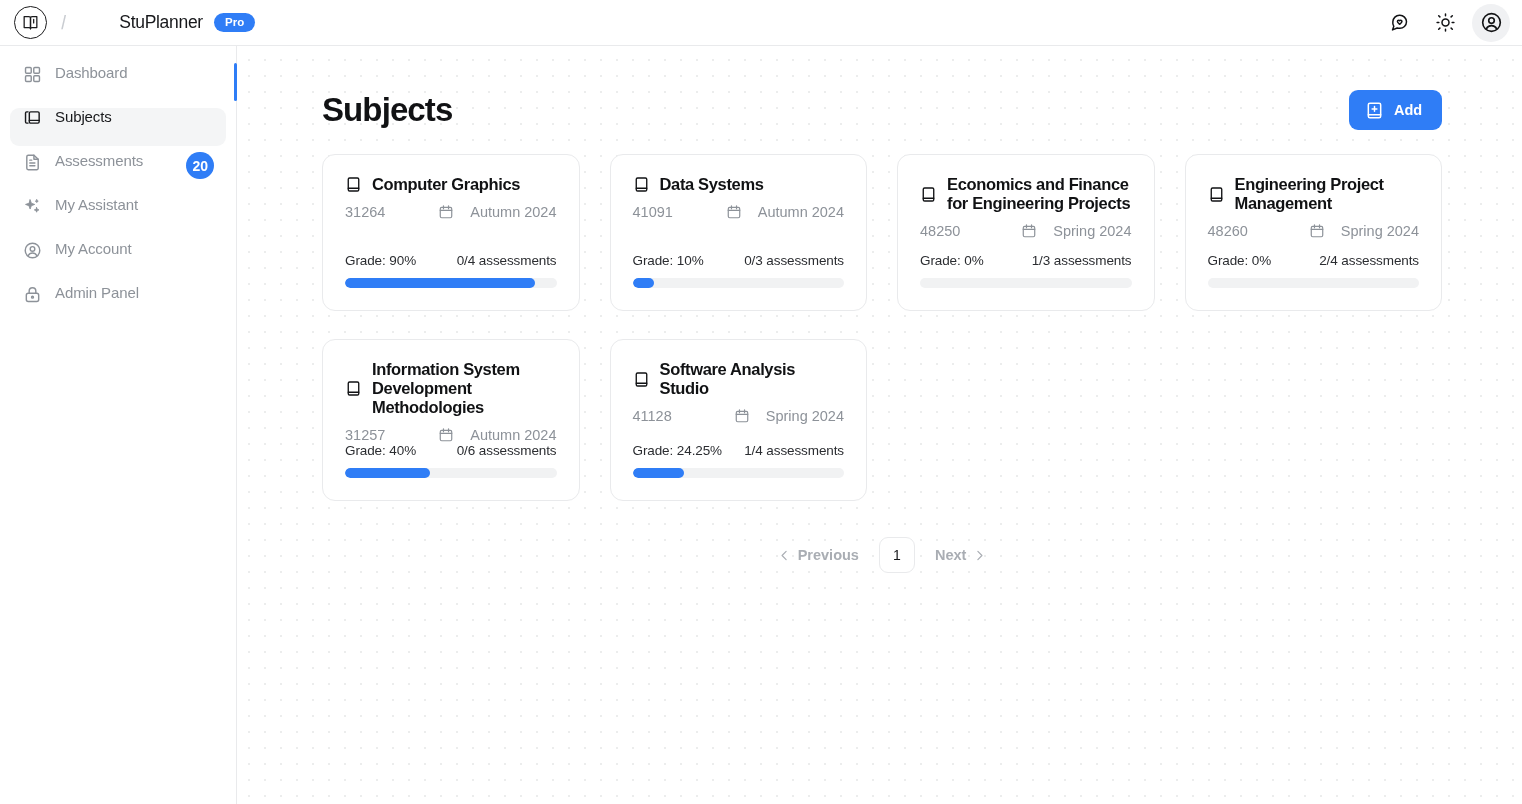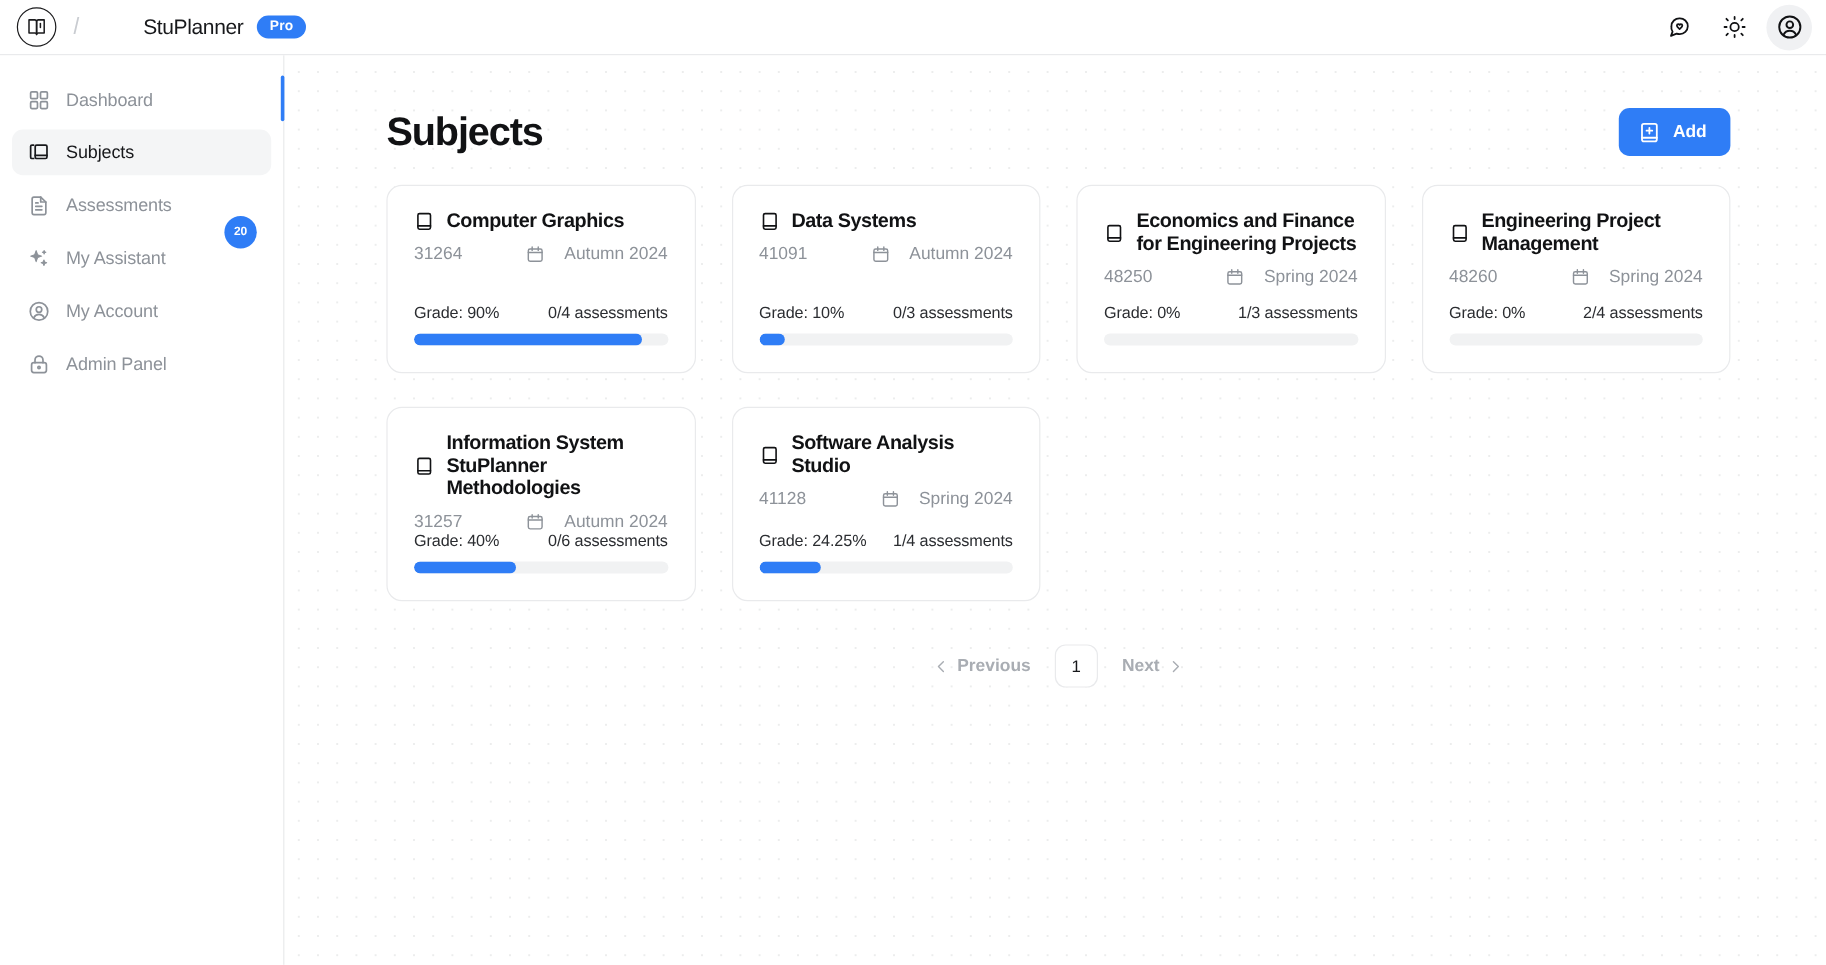--- a/index.html
+++ b/index.html
@@ -98,21 +98,20 @@
     height: 758px;
     background: #ffffff;
     border-right: 1px solid #e9eaec;
     padding-top: 18px;
     z-index: 10;
   }
 
   .nav-item {
     position: relative;
     display: flex;
-    align-items: center;
     height: 38px;
     margin: 0 10px 6px 10px;
     padding: 0 12px;
     border-radius: 9px;
     cursor: pointer;
     color: #8d9299;
     text-decoration: none;
   }
   .nav-item .nav-label {
     font-size: 15px;
@@ -135,30 +134,29 @@
     height: 38px;
     background: #2f7df6;
     border-radius: 2px;
     z-index: 12;
   }
 
   .nav-badge {
     margin-left: auto;
     background: #2f7df6;
     color: #fff;
-    font-size: 10px;
+    font-size: 14px;
     font-weight: 700;
     border-radius: 999px;
     min-width: 27px;
     height: 27px;
     display: flex;
     align-items: center;
     justify-content: center;
     padding: 0 6px;
-    margin-top: 44px;
   }
 
   
   .main {
     position: absolute;
     top: 46px; left: 237px;
     width: 1285px;
     height: 758px;
     background-color: #ffffff;
     background-image: radial-gradient(#eceded 1.1px, transparent 1.1px);
@@ -591,21 +589,21 @@
       </div>
 
       <div class="card">
         <div class="card-title-row">
           <span>
             <svg width="17" height="17" viewBox="0 0 24 24" fill="none" stroke="#111214" stroke-width="1.9" stroke-linecap="round" stroke-linejoin="round">
               <rect x="4.6" y="2.8" width="14.8" height="18.4" rx="1.9"></rect>
               <path d="M4.6 17.3h14.8"></path>
             </svg>
           </span>
-          <span class="card-title">Information System StuPlanner Methodologies</span>
+          <span class="card-title">Information System Development Methodologies</span>
         </div>
         <div class="card-meta">
           <span class="card-code">31257</span>
           <span class="card-term">
             <span>
               <svg width="16" height="16" viewBox="0 0 24 24" fill="none" stroke="#8d9299" stroke-width="1.8" stroke-linecap="round" stroke-linejoin="round">
                 <rect x="3.4" y="5.2" width="17.2" height="15.4" rx="2.2"></rect>
                 <path d="M3.4 9.6h17.2M8.2 2.8v4.2M15.8 2.8v4.2"></path>
               </svg>
             </span>

